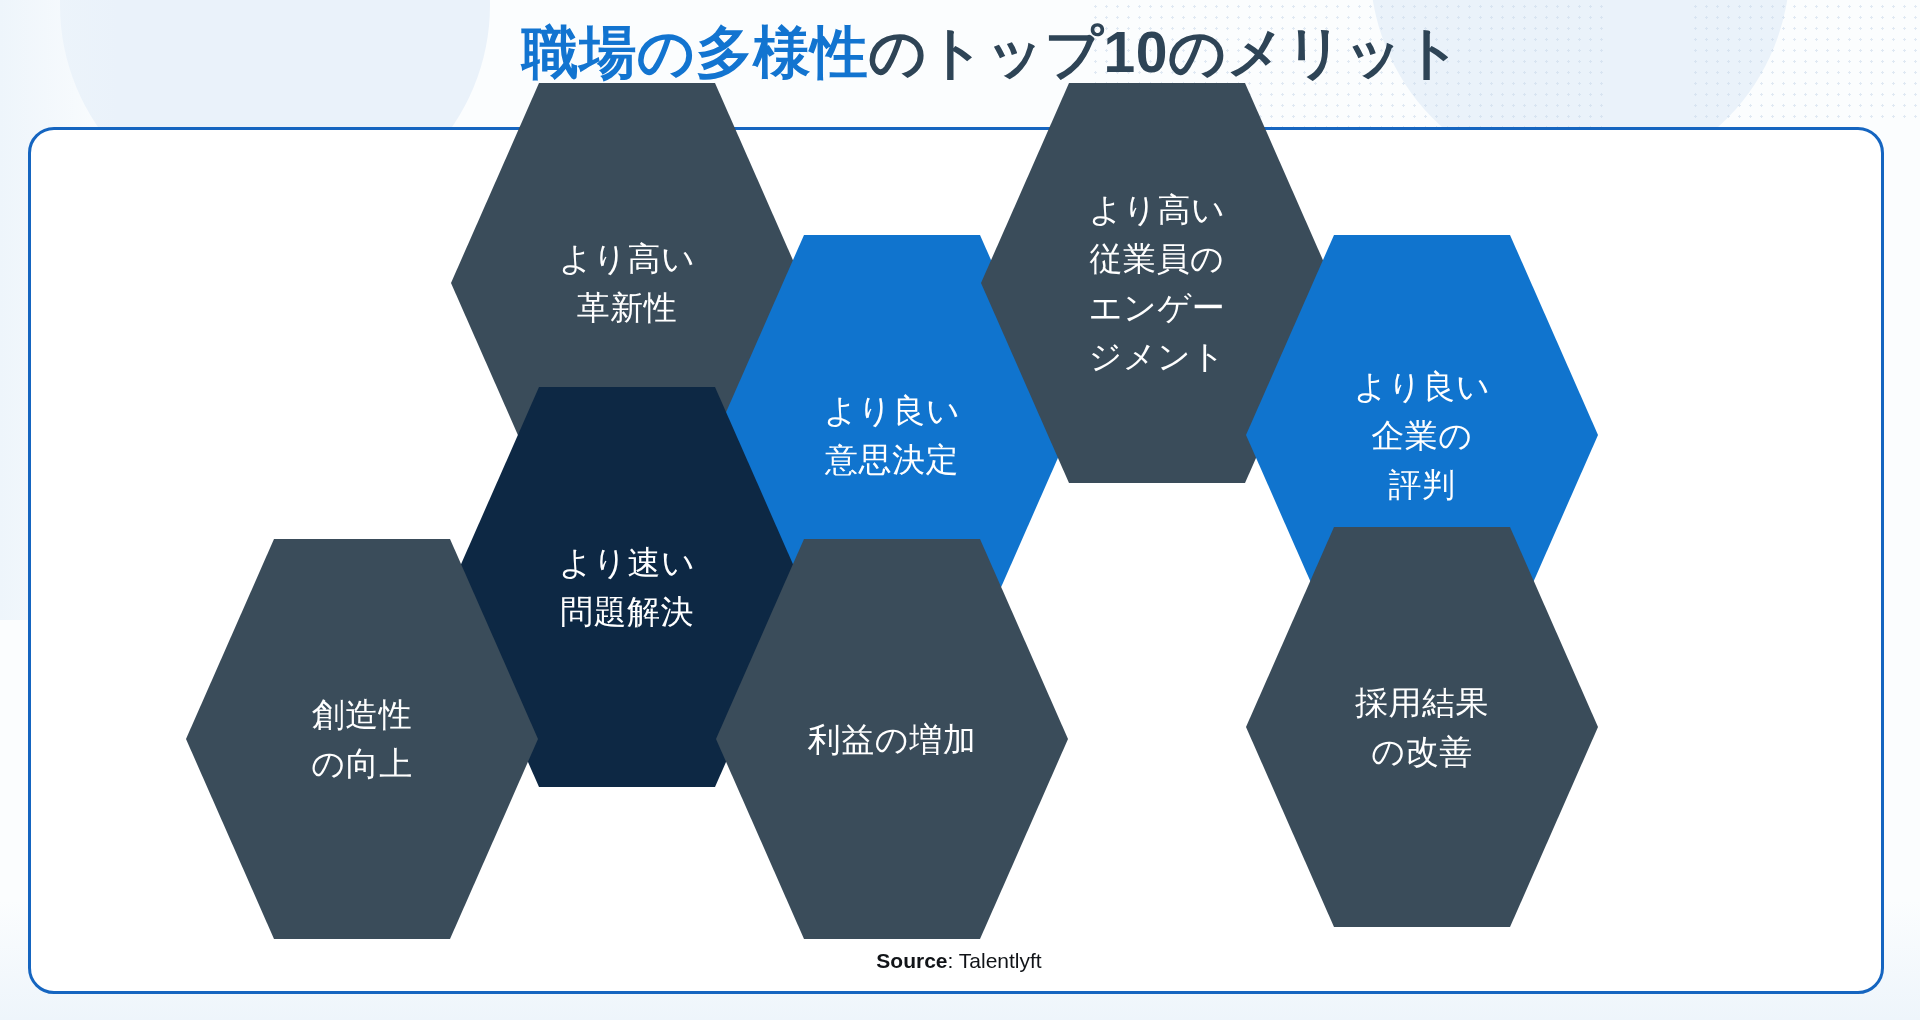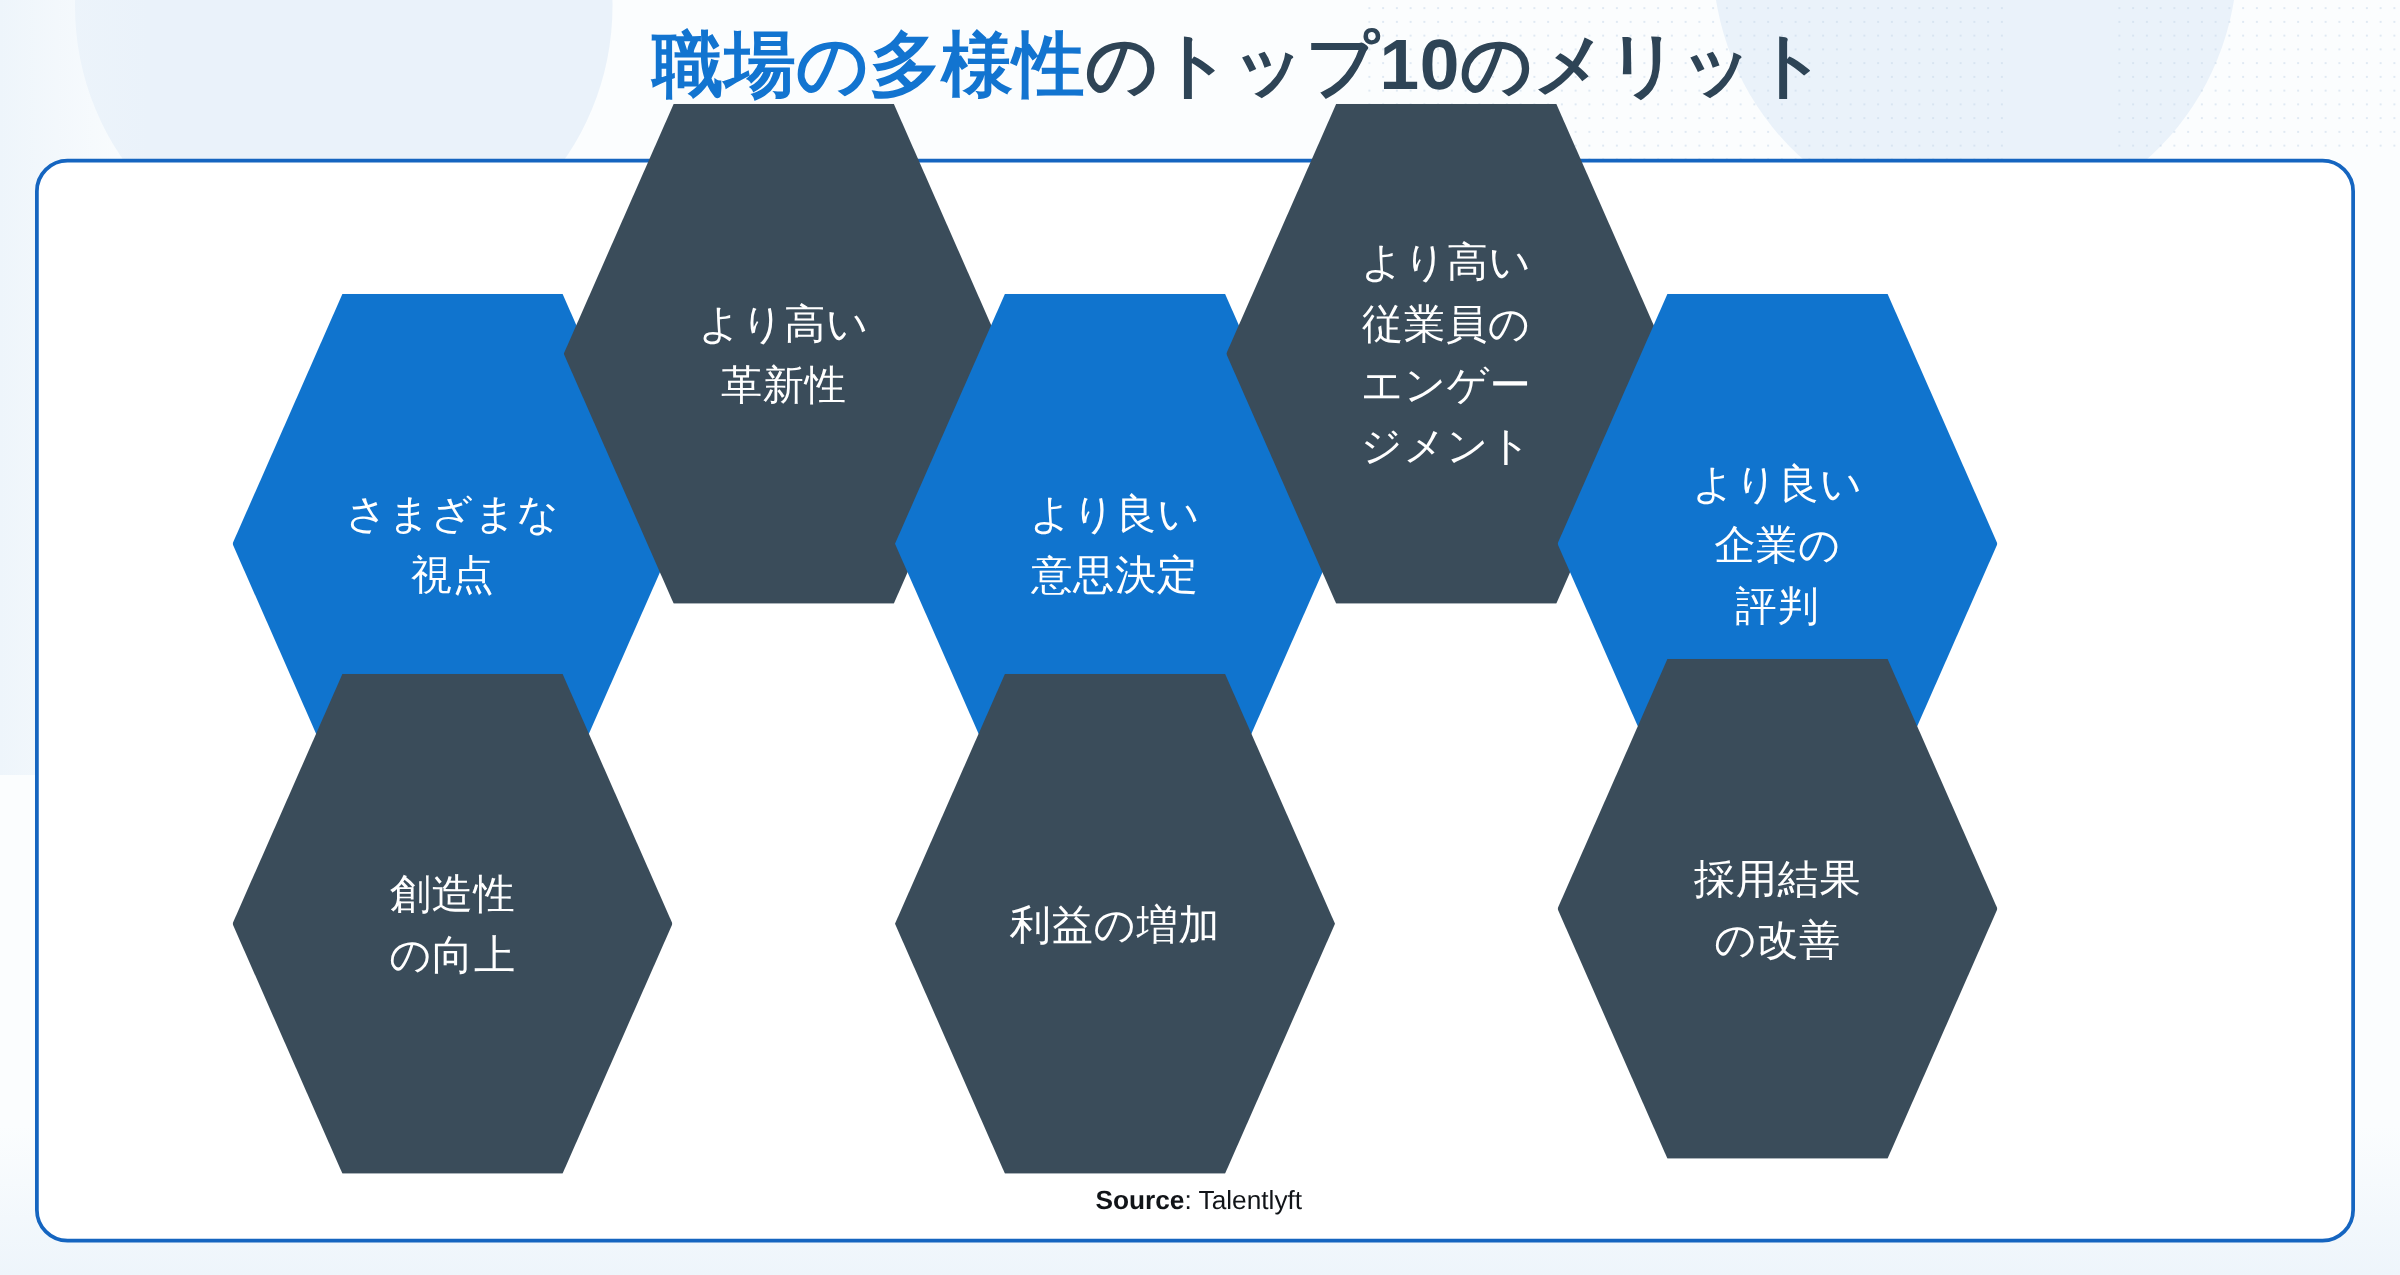--- a/index.html
+++ b/index.html
@@ -127,43 +127,43 @@
   <div class="bg-wash-l"></div>
   <div class="bg-wash-b"></div>
 </div>
 
 <div id="title-bar">
   <div id="page-title"><span class="hl">職場の多様性</span><span>のトップ10のメリット</span></div>
 </div>
 
 <div id="card">
   <div id="honeycomb">
-      <div class="hex c-blue" style="left: 155px; top: 105px;">
-        <div class="hex-label">さまざまな
-視点</div>
-      </div>
       <div class="hex c-slate" style="left: 420px; top: -47px;">
         <div class="hex-label">より高い
 革新性</div>
       </div>
       <div class="hex c-blue" style="left: 685px; top: 105px;">
         <div class="hex-label">より良い
 意思決定</div>
       </div>
       <div class="hex c-slate" style="left: 950px; top: -47px;">
         <div class="hex-label">より高い
 従業員の
 エンゲー
 ジメント</div>
       </div>
       <div class="hex c-blue" style="left: 1215px; top: 105px;">
         <div class="hex-label">より良い
 企業の
 評判</div>
       </div>
+      <div class="hex c-navy" style="left: 420px; top: 257px;">
+        <div class="hex-label">より速い
+問題解決</div>
+      </div>
       <div class="hex c-slate" style="left: 685px; top: 409px;">
         <div class="hex-label">利益の増加</div>
       </div>
       <div class="hex c-slate" style="left: 155px; top: 409px;">
         <div class="hex-label">創造性
 の向上</div>
       </div>
       <div class="hex c-slate" style="left: 1215px; top: 397px;">
         <div class="hex-label">採用結果
 の改善</div>

